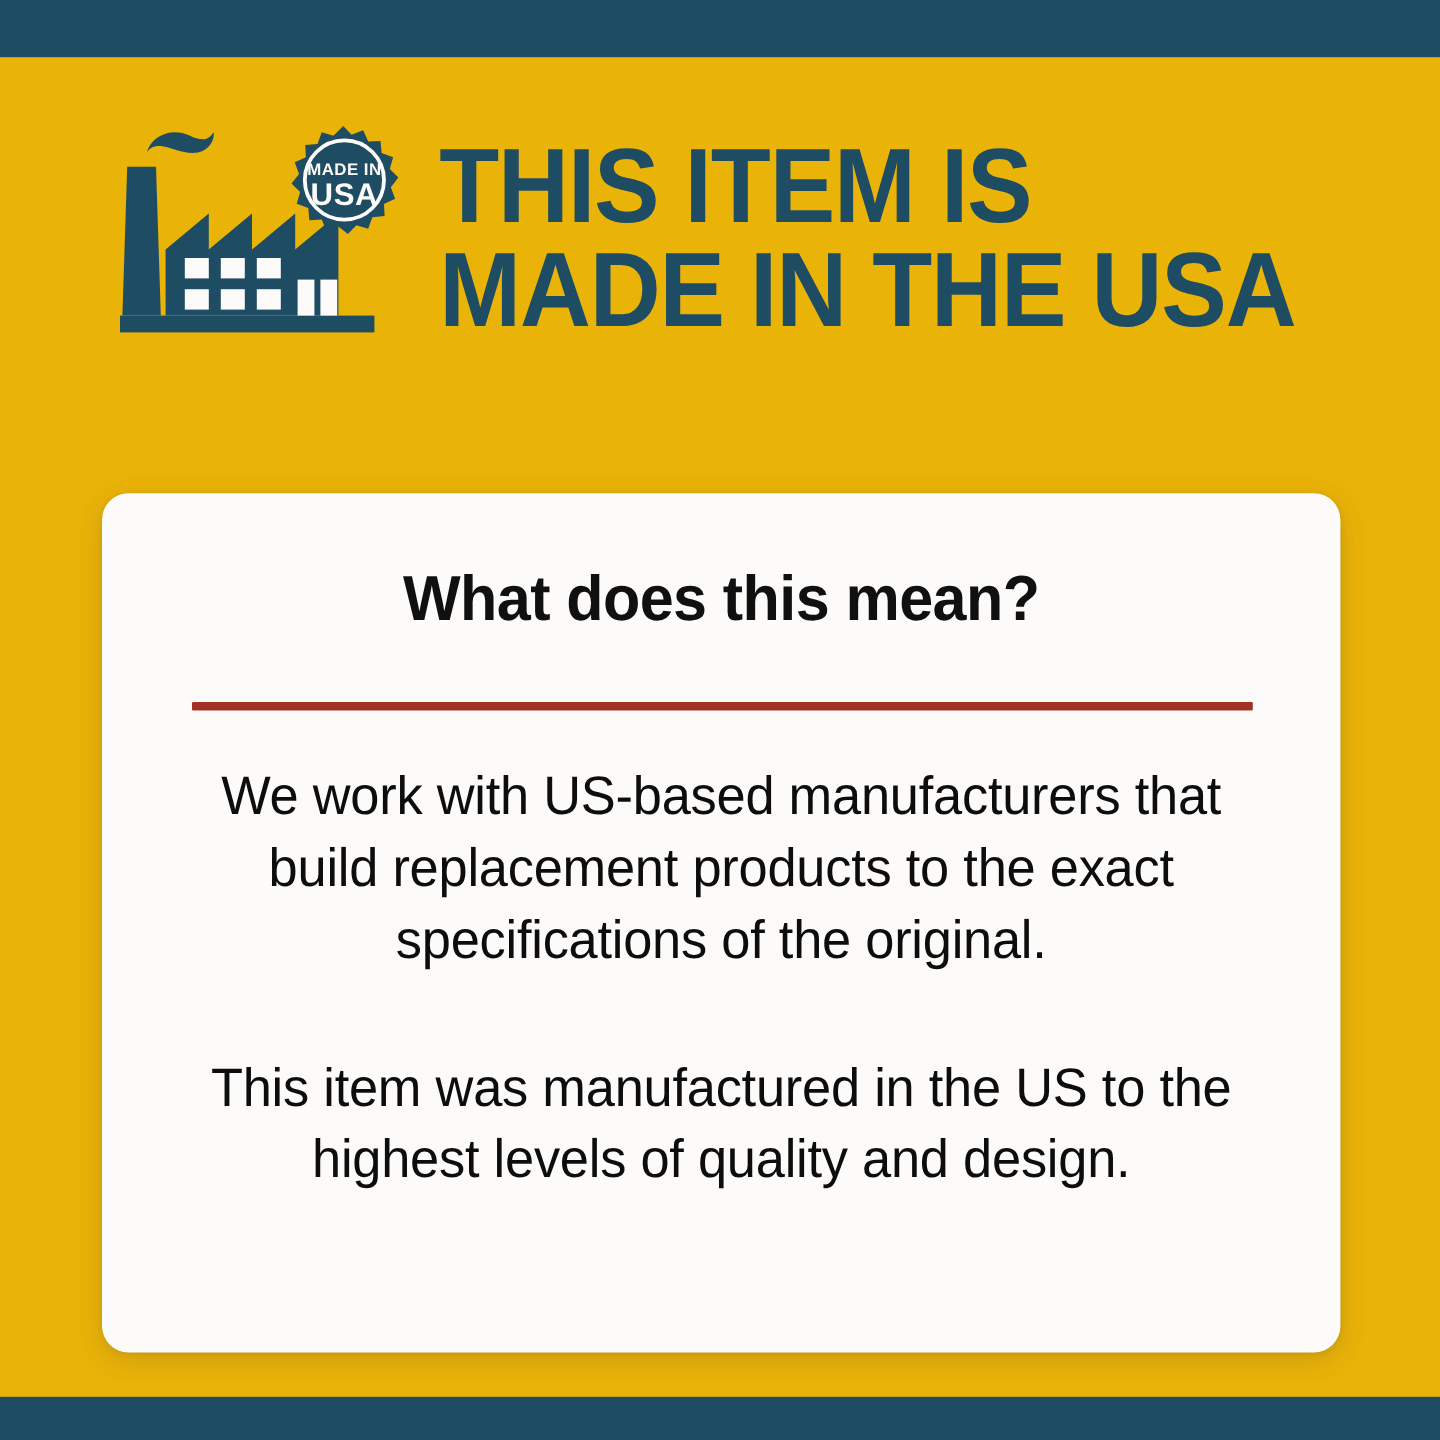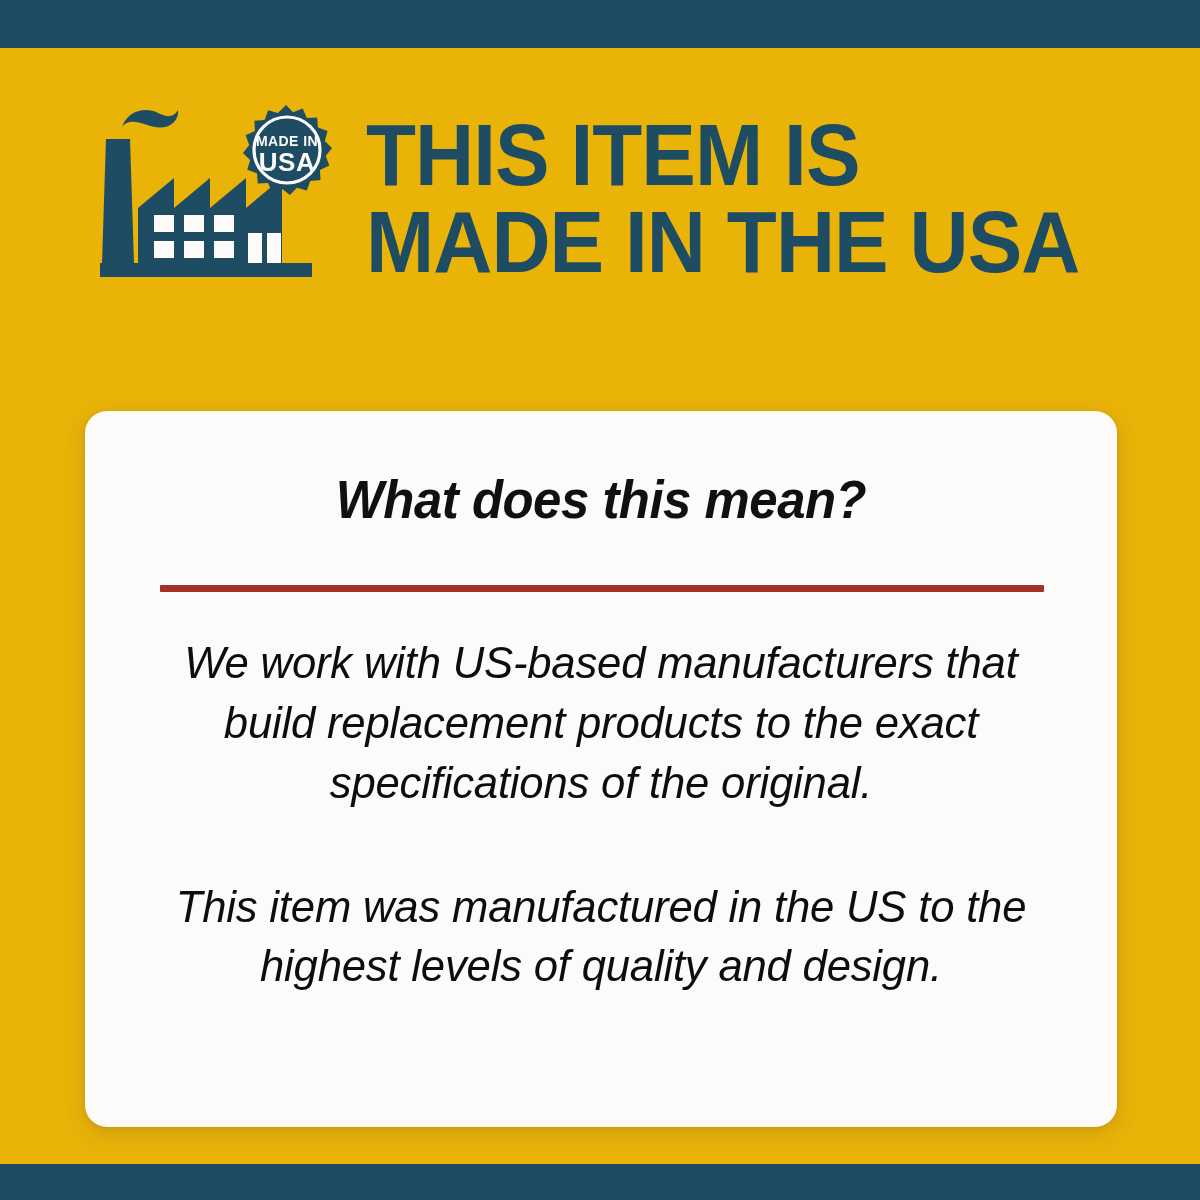--- a/index.html
+++ b/index.html
@@ -75,21 +75,20 @@
   .card {
     position: absolute;
     left: 85px;
     top: 363px;
     width: 1032px;
     height: 716px;
     background: #FCFBF9;
     border-radius: 22px;
     box-shadow: 0 6px 22px rgba(60, 60, 60, 0.17),
                 0 1px 4px rgba(60, 60, 60, 0.10);
-    font-style: italic;
   }
 
   .card-title {
     position: absolute;
     top: 58px;
     left: 0;
     width: 1032px;
     text-align: center;
     color: #101010;
     font-family: "Liberation Sans Narrow", "Liberation Sans", sans-serif;

